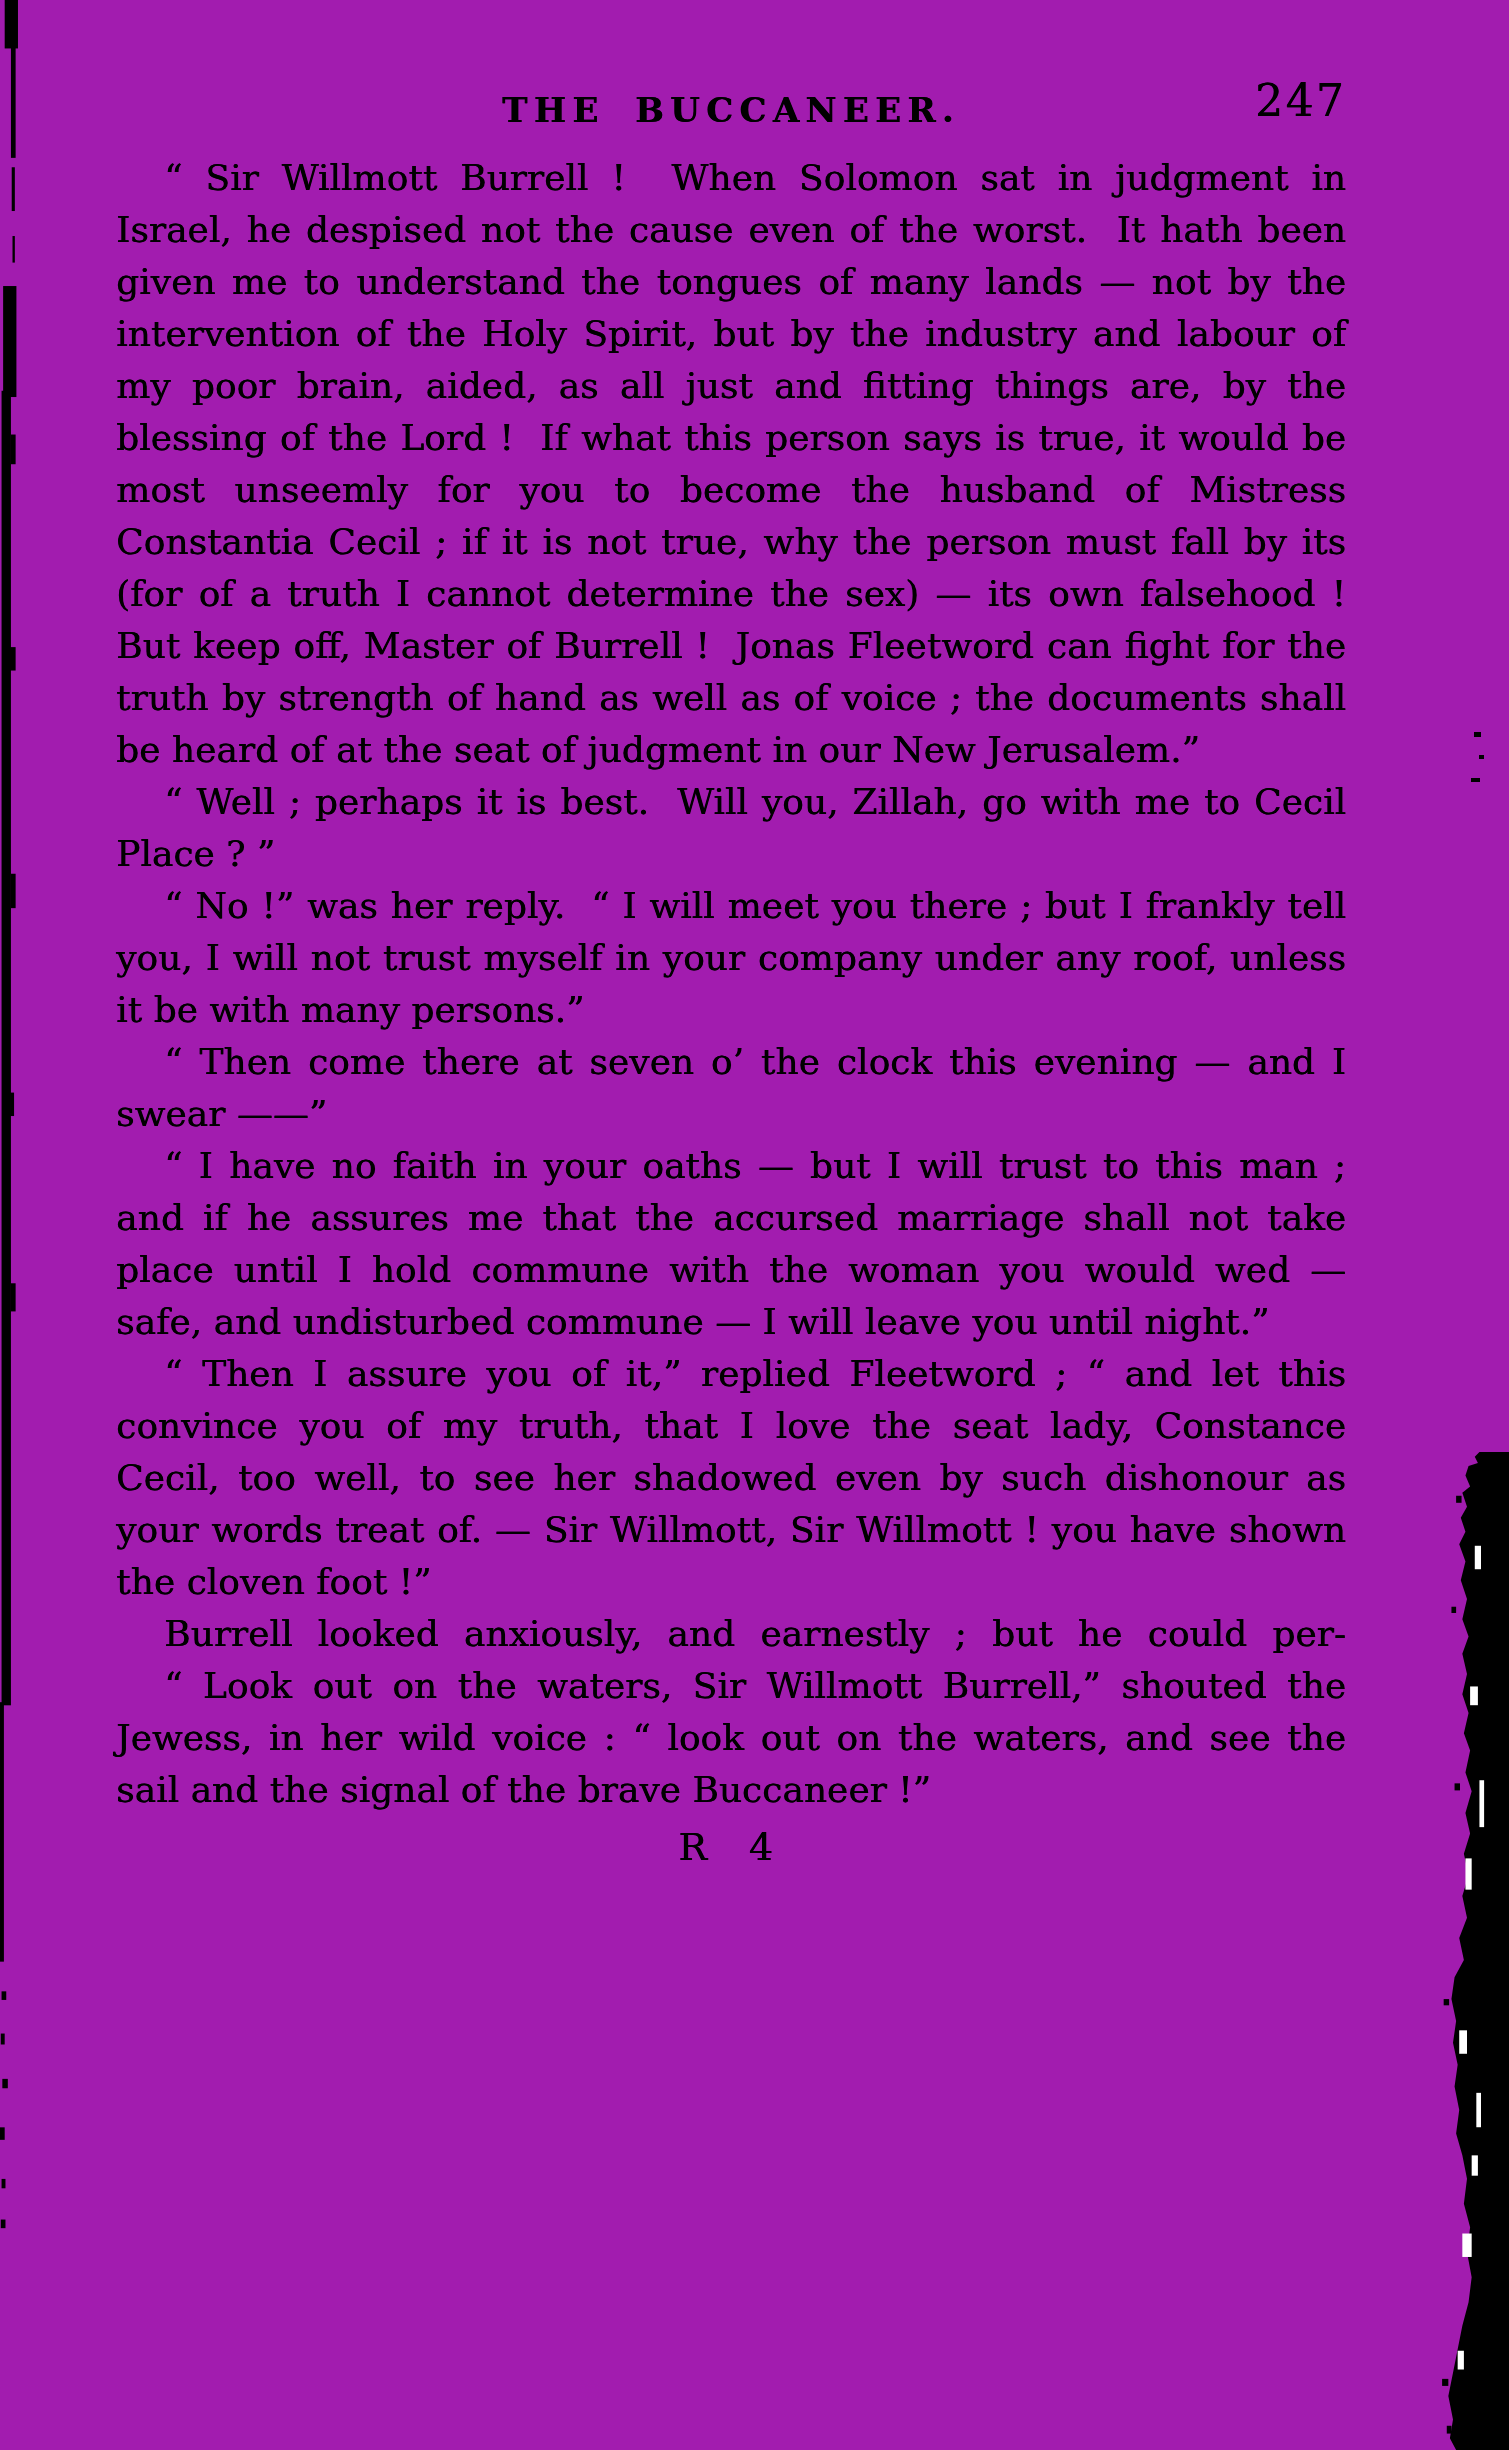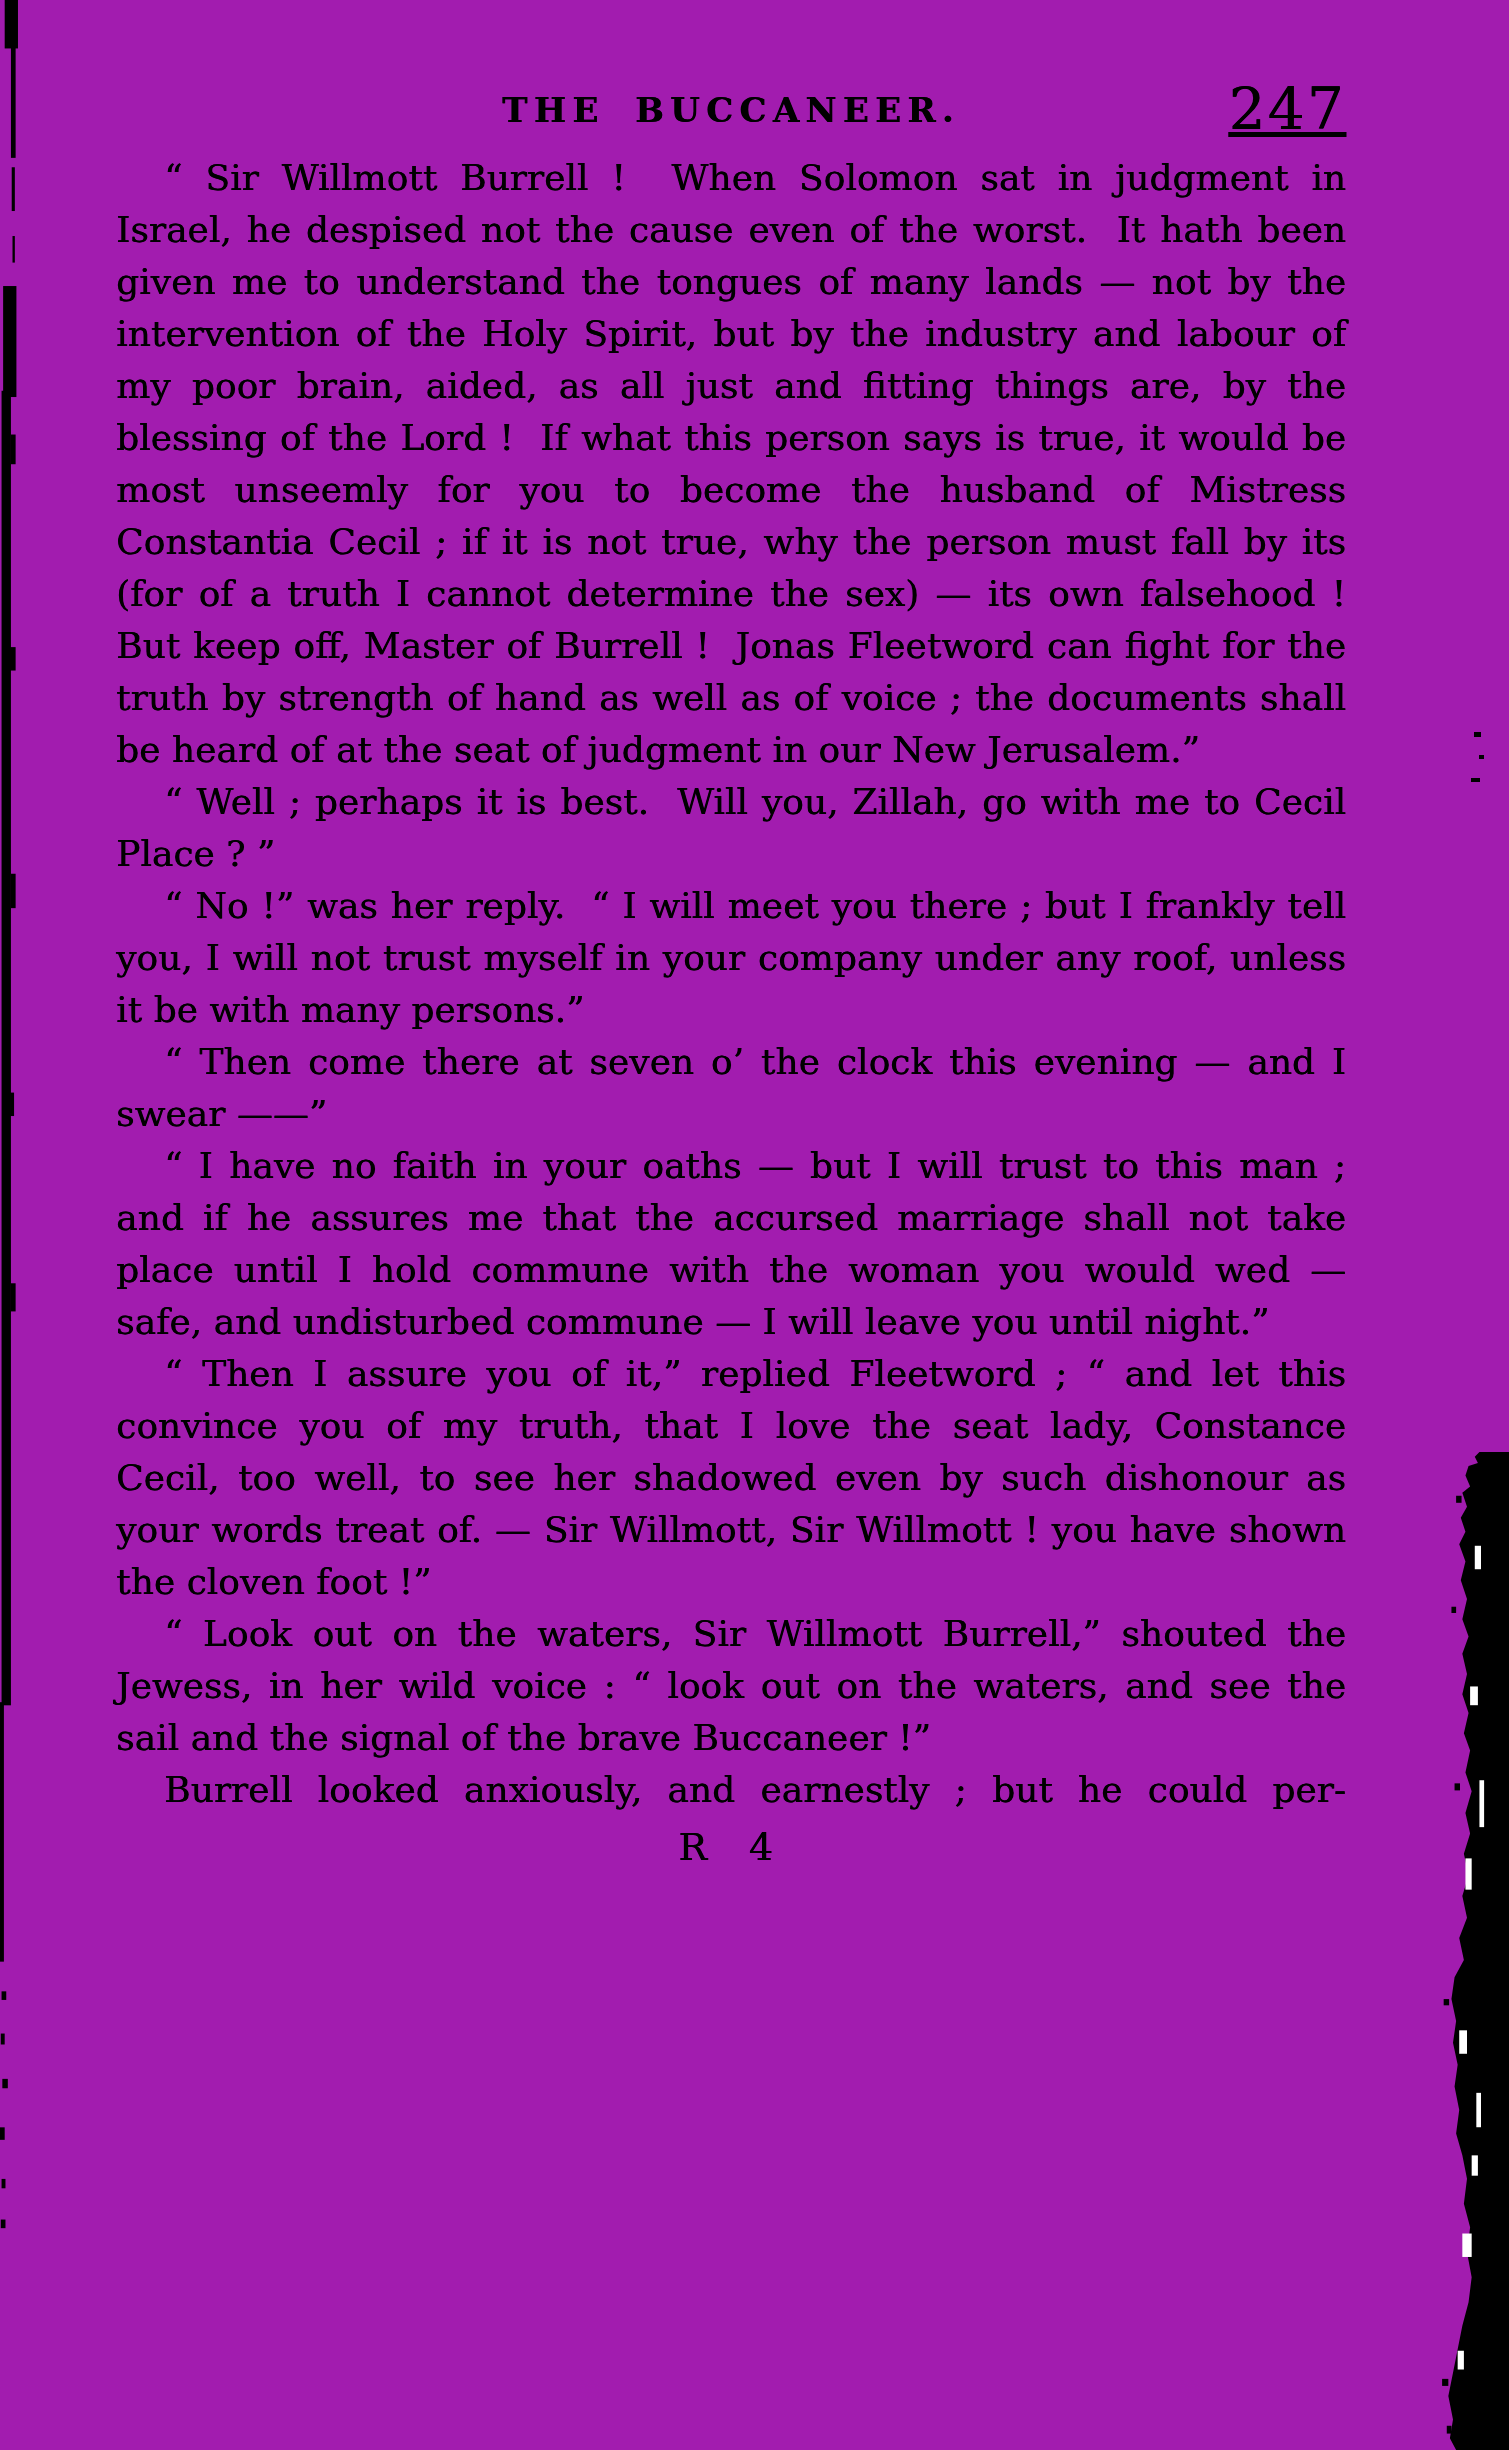--- a/index.html
+++ b/index.html
@@ -28,24 +28,23 @@
     text-align: center;
     font-size: 34px;
     font-weight: bold;
     letter-spacing: 6.3px;
     word-spacing: 12.5px;
     text-shadow: 0.5px 0 0 currentColor;
   }
   .page-number {
     position: absolute;
     right: 0; top: -9.4px;
-    font-size: 58px;
+    font-size: 44px;
     letter-spacing: 2.3px;
     text-shadow: 0.5px 0 0 currentColor;
-    text-decoration: underline;
   }
   
   .text-block {
     position: absolute;
     left: 116px; top: 152px;
     width: 1230px;
     font-size: 36px;
     line-height: 52px;
     text-align: justify;
     text-shadow: 0.5px 0 0 currentColor;
@@ -84,22 +83,22 @@
     <div class="page-number">247</div>
   </div>
 
   <div class="text-block">
       <p class="para indent">“ Sir Willmott Burrell !  When Solomon sat in judgment in Israel, he despised not the cause even of the worst.  It hath been given me to understand the tongues of many lands — not by the intervention of the Holy Spirit, but by the industry and labour of my poor brain, aided, as all just and fitting things are, by the blessing of the Lord !  If what this person says is true, it would be most unseemly for you to become the husband of Mistress Constantia Cecil ; if it is not true, why the person must fall by its (for of a truth I cannot determine the sex) — its own falsehood !  But keep off, Master of Burrell !  Jonas Fleetword can fight for the truth by strength of hand as well as of voice ; the documents shall be heard of at the seat of judgment in our New Jerusalem.”</p>
       <p class="para indent">“ Well ; perhaps it is best.  Will you, Zillah, go with me to Cecil Place ? ”</p>
       <p class="para indent">“ No !” was her reply.  “ I will meet you there ; but I frankly tell you, I will not trust myself in your company under any roof, unless it be with many persons.”</p>
       <p class="para indent">“ Then come there at seven o’ the clock this evening — and I swear ——”</p>
       <p class="para indent">“ I have no faith in your oaths — but I will trust to this man ; and if he assures me that the accursed marriage shall not take place until I hold commune with the woman you would wed — safe, and undisturbed commune — I will leave you until night.”</p>
       <p class="para indent">“ Then I assure you of it,” replied Fleetword ; “ and let this convince you of my truth, that I love the seat lady, Constance Cecil, too well, to see her shadowed even by such dishonour as your words treat of. — Sir Willmott, Sir Willmott ! you have shown the cloven foot !”</p>
+      <p class="para indent jlast">Burrell looked anxiously, and earnestly ; but he could per-</p>
       <p class="para indent">“ Look out on the waters, Sir Willmott Burrell,” shouted the Jewess, in her wild voice : “ look out on the waters, and see the sail and the signal of the brave Buccaneer !”</p>
-      <p class="para indent jlast">Burrell looked anxiously, and earnestly ; but he could per-</p>
       <div class="signature-mark">R 4</div>
     </div>
 
   <svg class="artifact left-streak" viewBox="0 0 32 2870" preserveAspectRatio="none" aria-hidden="true">
     <g fill="#000000">
       <rect x="6" y="0" width="17" height="62"></rect>
       <rect x="14" y="56" width="6" height="146"></rect>
       <rect x="15" y="214" width="4" height="56"></rect>
       <rect x="16" y="302" width="3" height="34"></rect>
       <rect x="4" y="366" width="17" height="142"></rect>

